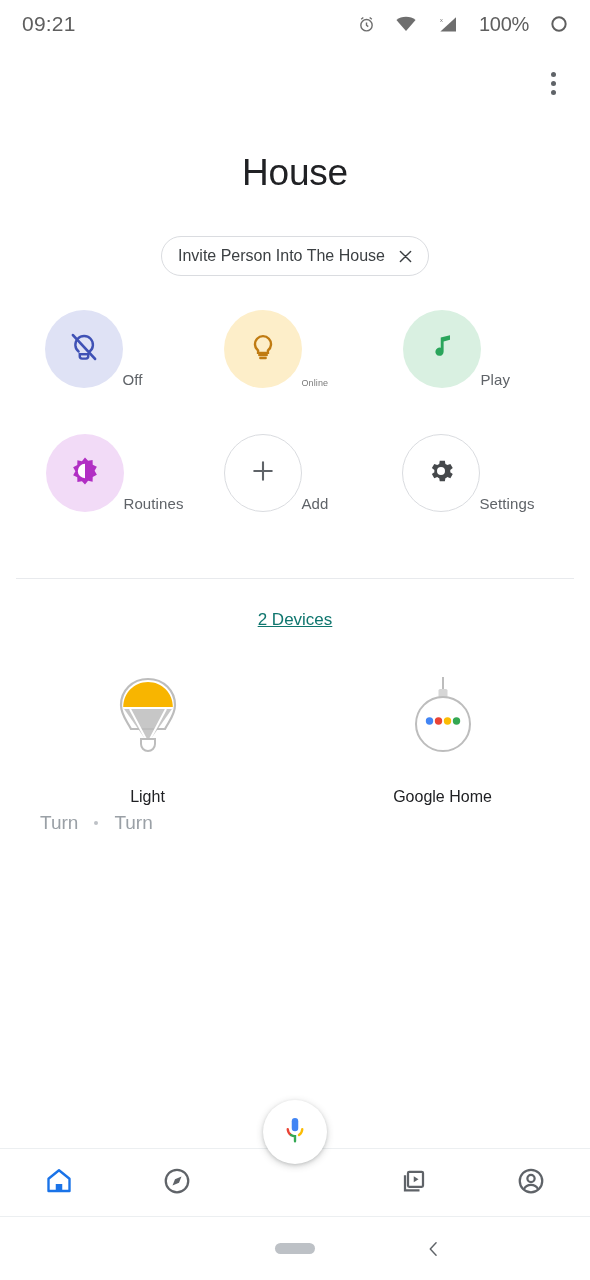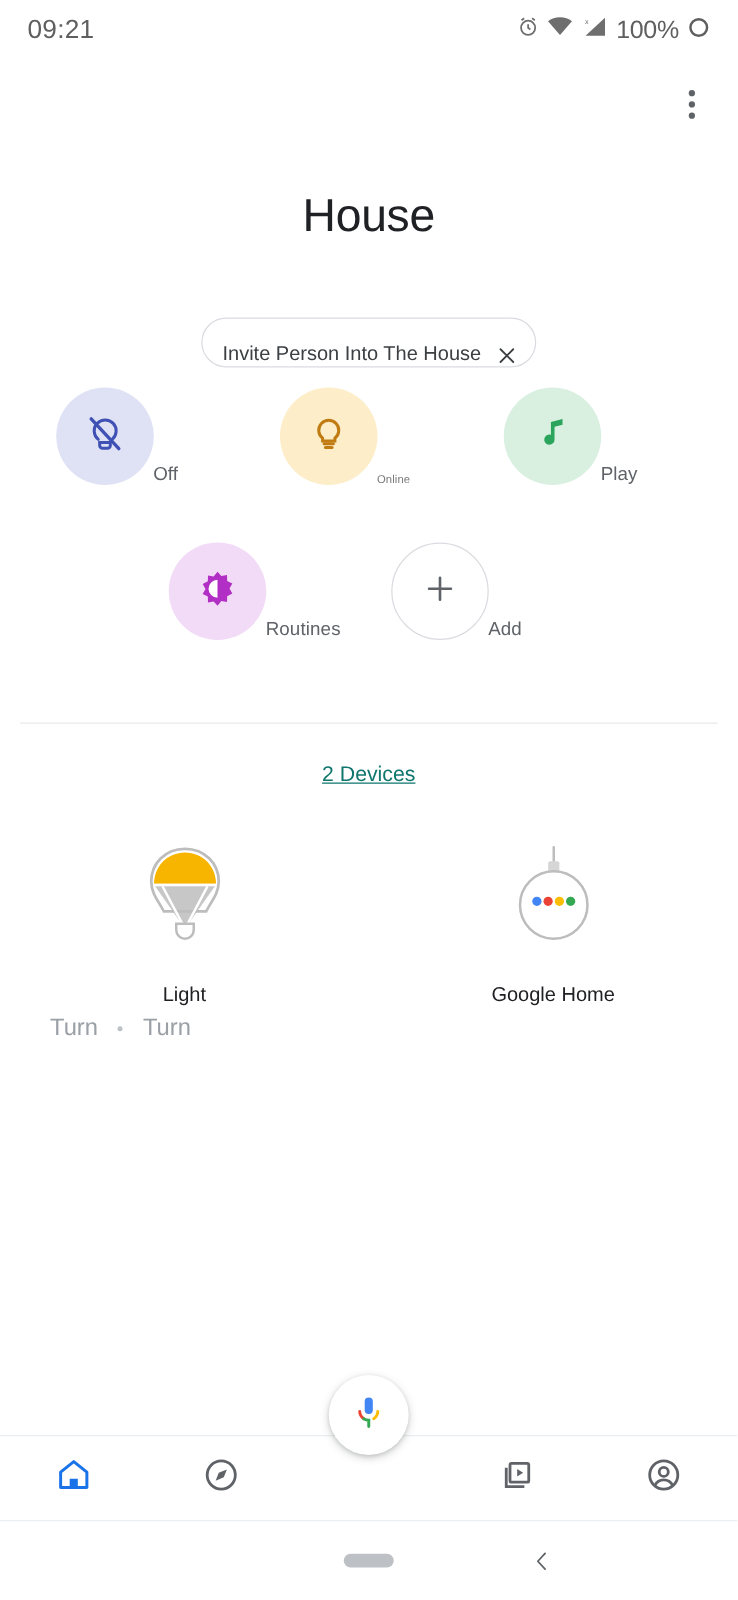--- a/index.html
+++ b/index.html
@@ -21,22 +21,22 @@
     padding: 0 22px;
     color: #6e6e6e;
   }
   .status-time {
     font-size: 21px;
     letter-spacing: 0.2px;
     color: #5f5f5f;
   }
   .status-right {
     margin-left: auto;
-    display: flex; 
-    gap: 7px;
+    display: flex; align-items: center;
+    gap: 21px;
   }
   .status-right svg { display: block; }
   .battery-pct {
     font-size: 20px;
     color: #5f5f5f;
     letter-spacing: -0.3px;
   }
 
   
   .overflow-menu {
@@ -62,25 +62,25 @@
     font-size: 37px;
     color: #202124;
     letter-spacing: -0.2px;
     white-space: nowrap;
     overflow: hidden;
   }
 
   
   .invite-chip {
     position: absolute;
-    top: 254px; left: 161px;
+    top: 236px; left: 161px;
     width: 268px; height: 40px;
     border: 1px solid #dadce0;
     border-radius: 20px;
-    display: flex; align-items: flex-end;
+    display: flex; align-items: center;
     padding: 0 14px 0 16px;
     background: #fff;
   }
   .invite-chip .chip-label {
     font-size: 16px;
     color: #3c4043;
     white-space: nowrap;
   }
   .invite-chip .chip-close {
     margin-left: auto;
@@ -352,20 +352,30 @@
       <div class="action-circle outlined">
         <span>
           <svg width="28" height="28" viewBox="0 0 24 24" stroke="#5f6368" stroke-width="1.8" stroke-linecap="round">
             <path d="M12 4.5v15M4.5 12h15"></path>
           </svg>
         </span>
       </div>
       <div class="action-label">Add</div>
     </div>
 
+    <div class="action-cell">
+      <div class="action-circle outlined">
+        <span>
+          <svg width="30" height="30" viewBox="0 0 24 24" fill="#45484b">
+            <path d="M19.4 12.9a7.6 7.6 0 0 0 0-1.8l2-1.5-1.9-3.3-2.4.9a7.5 7.5 0 0 0-1.6-.9l-.4-2.5H11l-.4 2.5c-.6.2-1.1.5-1.6.9l-2.4-.9L4.7 9.6l2 1.5a7.6 7.6 0 0 0 0 1.8l-2 1.5 1.9 3.3 2.4-.9c.5.4 1 .7 1.6.9l.4 2.5h4.1l.4-2.5c.6-.2 1.1-.5 1.6-.9l2.4.9 1.9-3.3-2-1.5zM12 15.2A3.2 3.2 0 1 1 12 8.8a3.2 3.2 0 0 1 0 6.4z"></path>
+          </svg>
+        </span>
+      </div>
+      <div class="action-label">Settings</div>
+    </div>
 
   </div>
 </div>
 
 <div class="section-divider"></div>
 
 <div class="room-head">
   <div class="room-count">2 Devices</div>
 </div>
 

